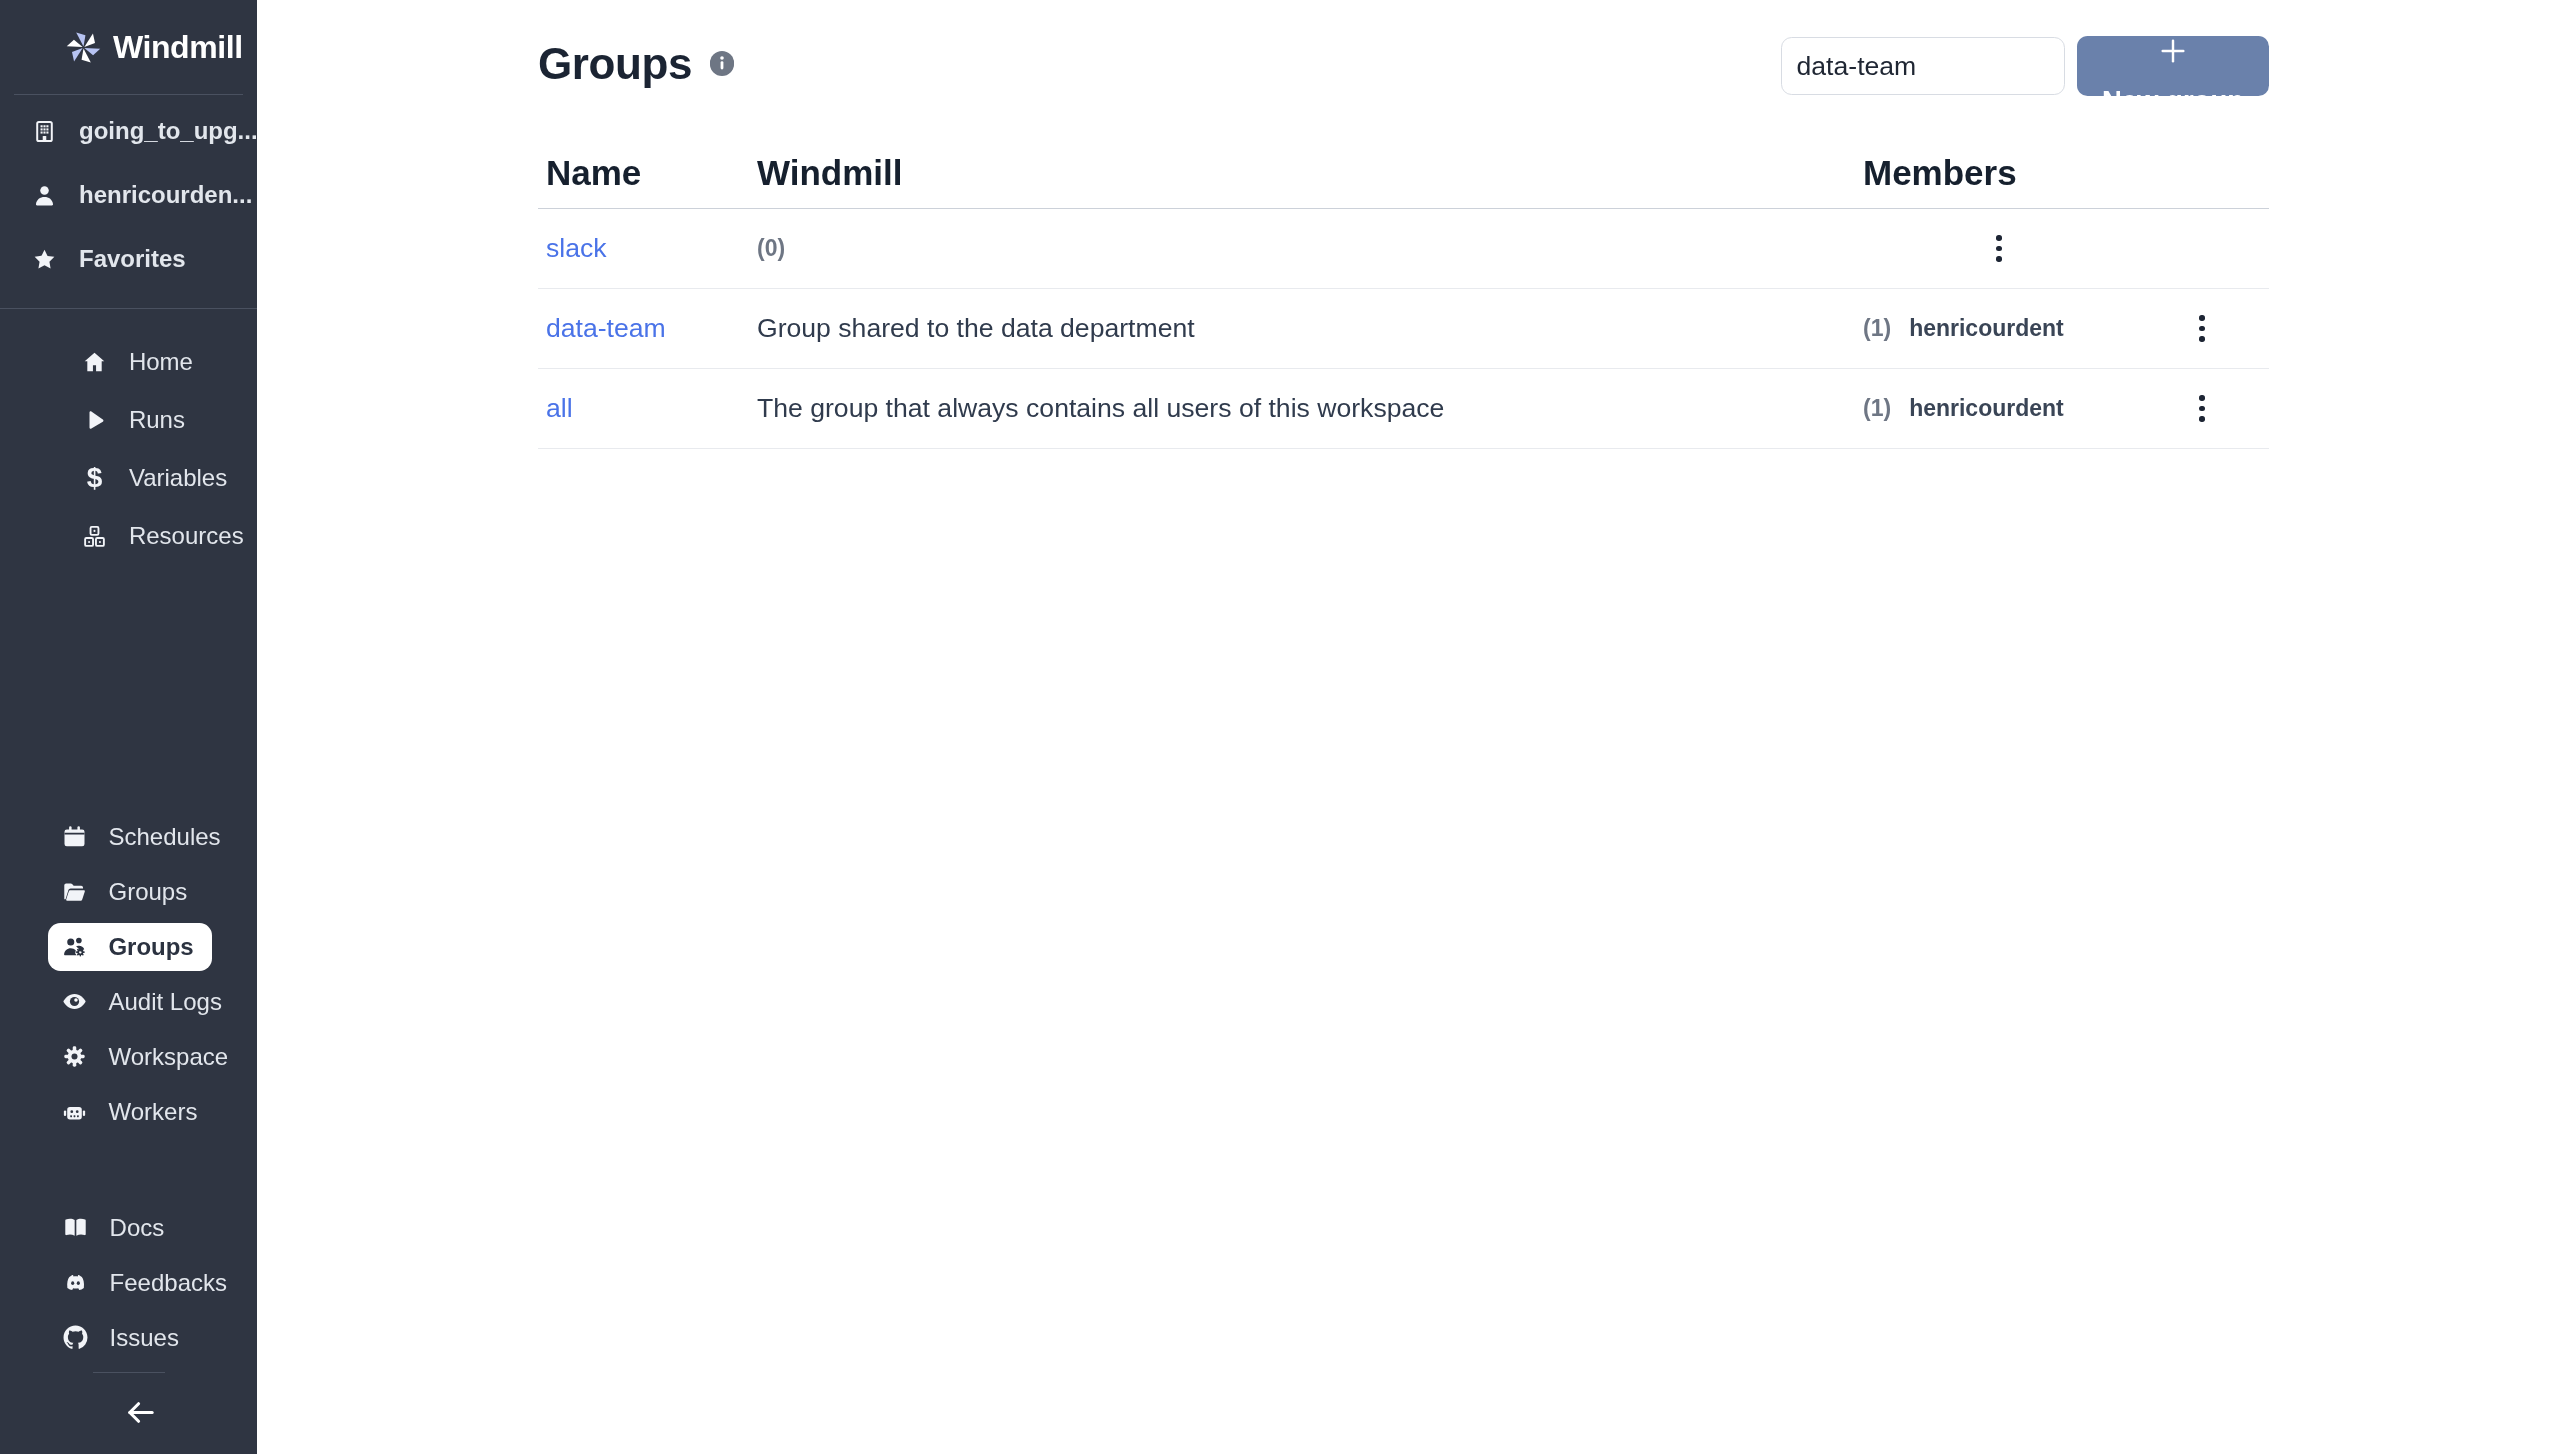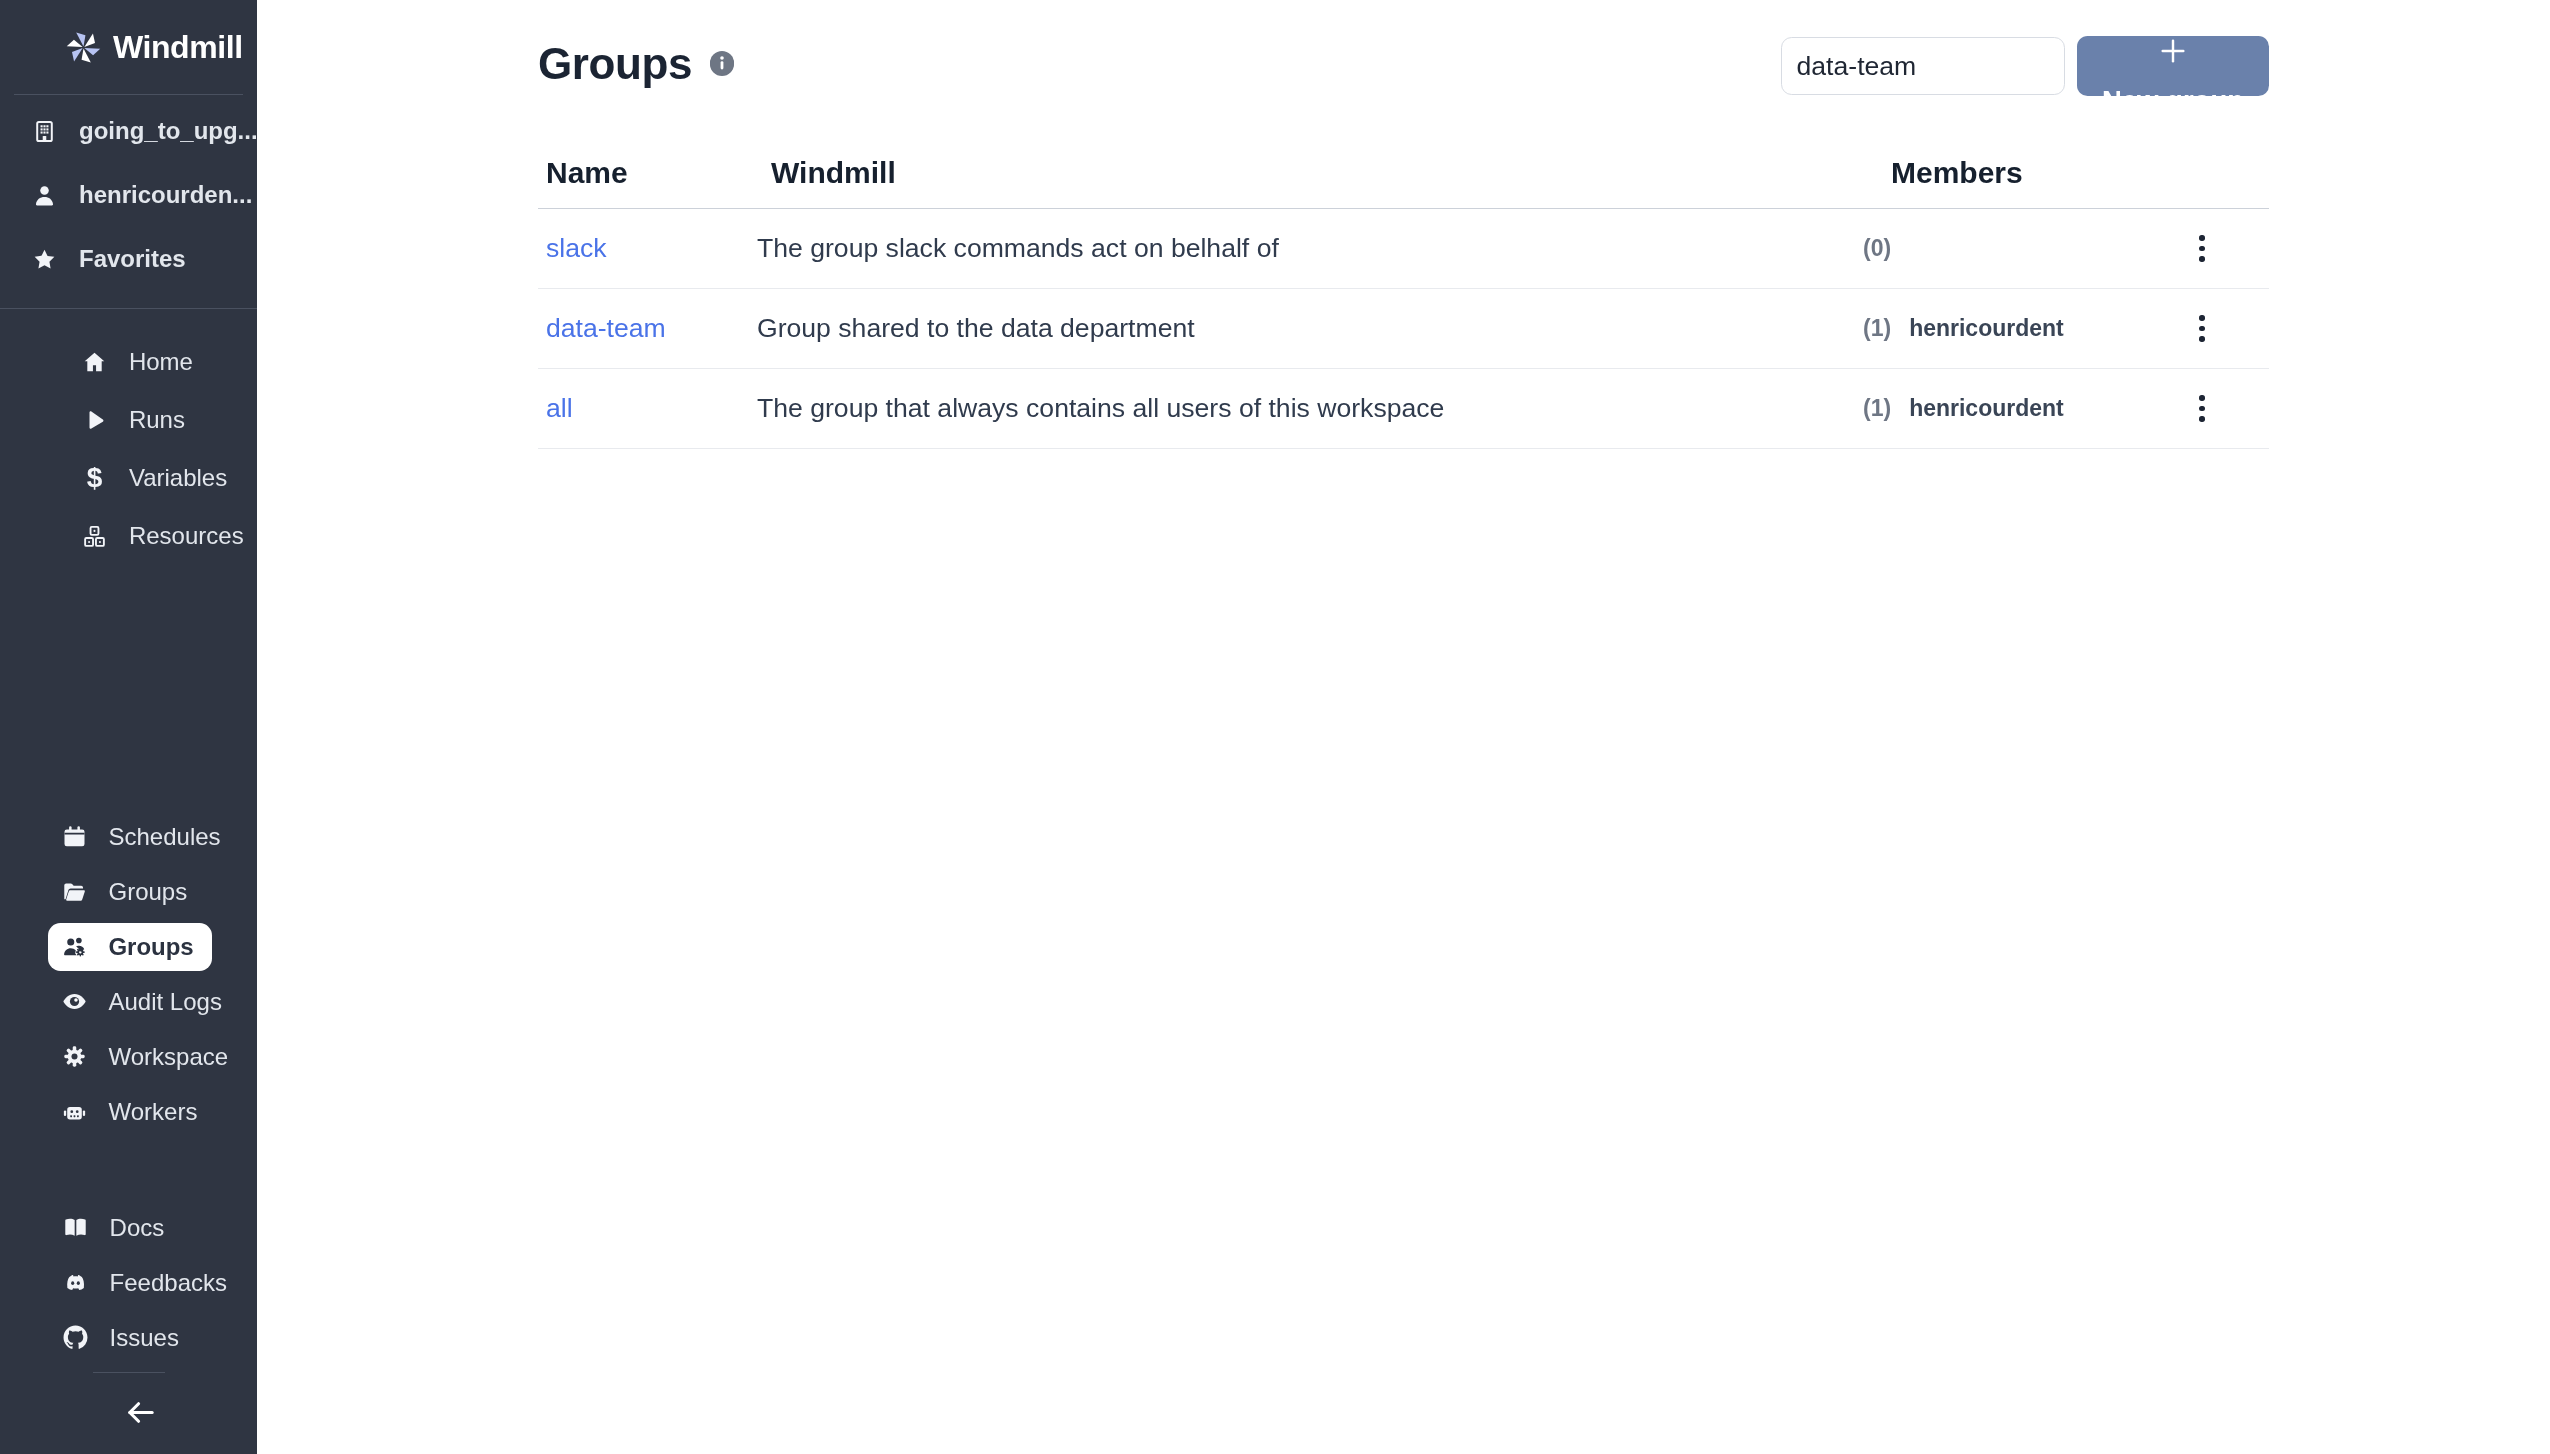--- a/index.html
+++ b/index.html
@@ -48,21 +48,21 @@
   .main{position:absolute;left:257px;top:0;right:0;bottom:0;background:#fff;}
   .page-head{position:absolute;left:281px;top:32px;height:64px;display:flex;align-items:center;gap:17.7px;}
   .page-title{font-size:44px;font-weight:800;color:var(--title);letter-spacing:-0.4px;}
   .info-btn{width:24px;height:24px;border:none;background:#6e7684;border-radius:50%;display:flex;align-items:center;justify-content:center;cursor:pointer;padding:0;}
   .controls{position:absolute;top:34px;right:281px;height:64px;display:flex;align-items:center;gap:12.4px;}
   .group-input{width:284px;height:58px;border:1.3px solid var(--input-border);border-radius:10.6px;padding:0 15px;font-size:26.6px;color:#1f2633;outline:none;}
   .new-group-btn{height:60px;padding:0 25px;background:var(--accent);border:none;border-radius:10.6px;color:#fff;font-size:27.5px;font-weight:700;display:flex;align-items:center;gap:12.4px;cursor:pointer;flex-direction:column;}
 
   .gtable{position:absolute;left:281px;right:281px;top:138px;}
   .trow,.thead{display:grid;grid-template-columns:219px 1106px 272px 1fr;align-items:center;}
-  .thead{height:71px;border-bottom:0.9px solid var(--border-strong);font-size:30px;font-weight:700;color:#16202e;gap:14px;}
+  .thead{height:71px;border-bottom:0.9px solid var(--border-strong);font-size:35px;font-weight:700;color:#16202e;}
   .trow{height:80px;border-bottom:0.9px solid var(--border-light);font-size:26.6px;}
   .cell-name{padding-left:8px;}
   .group-link{color:var(--link);text-decoration:none;cursor:pointer;}
   .cell-summary{color:var(--body);}
   .cell-members{font-size:23px;font-weight:700;}
   .members-count{color:var(--muted);}
   .members-names{color:var(--member);margin-left:18px;}
   .cell-actions{display:flex;justify-content:center;}
   .kebab-btn{width:50px;height:50px;border:none;background:none;border-radius:7px;display:flex;flex-direction:column;align-items:center;justify-content:center;gap:5.3px;cursor:pointer;}
   .kebab-btn i{width:5.3px;height:5.3px;border-radius:50%;background:#1d2534;}
@@ -336,21 +336,20 @@
   <div class="gtable">
     <div class="thead">
       <div class="cell-name">Name</div>
       <div>Windmill</div>
       <div>Members</div>
       <div></div>
     </div>
 
     <div class="trow">
       <div class="cell-name"><a class="group-link" href="#">slack</a></div>
-      <div class="cell-summary">The group slack commands act on belhalf of</div>
       <div class="cell-members"><span class="members-count">(0)</span><span class="members-names"></span></div>
       <div class="cell-actions">
           <button class="kebab-btn">
             <span style="display:flex;flex-direction:column;gap:5.3px;">
               <i style="display:block;width:5.3px;height:5.3px;border-radius:50%;background:#1d2534"></i>
               <i style="display:block;width:5.3px;height:5.3px;border-radius:50%;background:#1d2534"></i>
               <i style="display:block;width:5.3px;height:5.3px;border-radius:50%;background:#1d2534"></i>
             </span>
           </button>
         </div>

